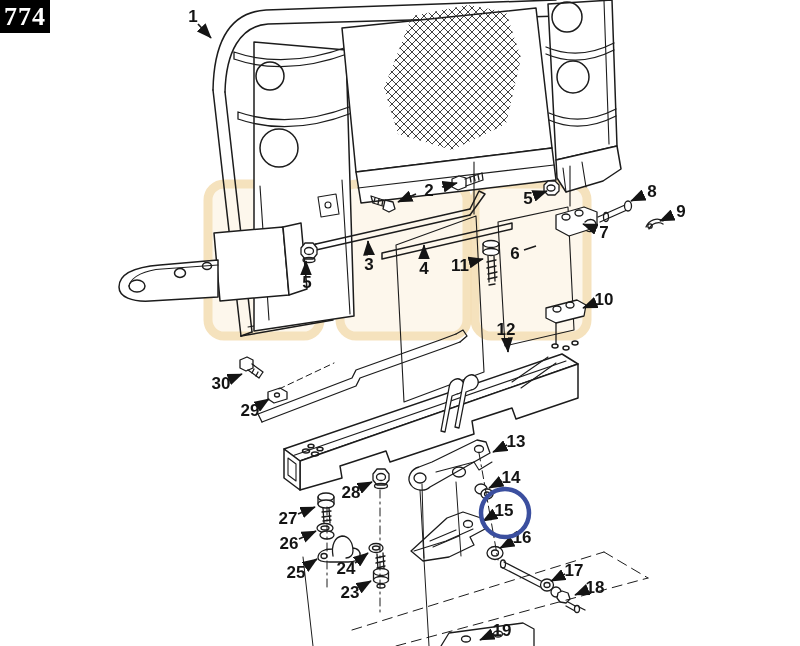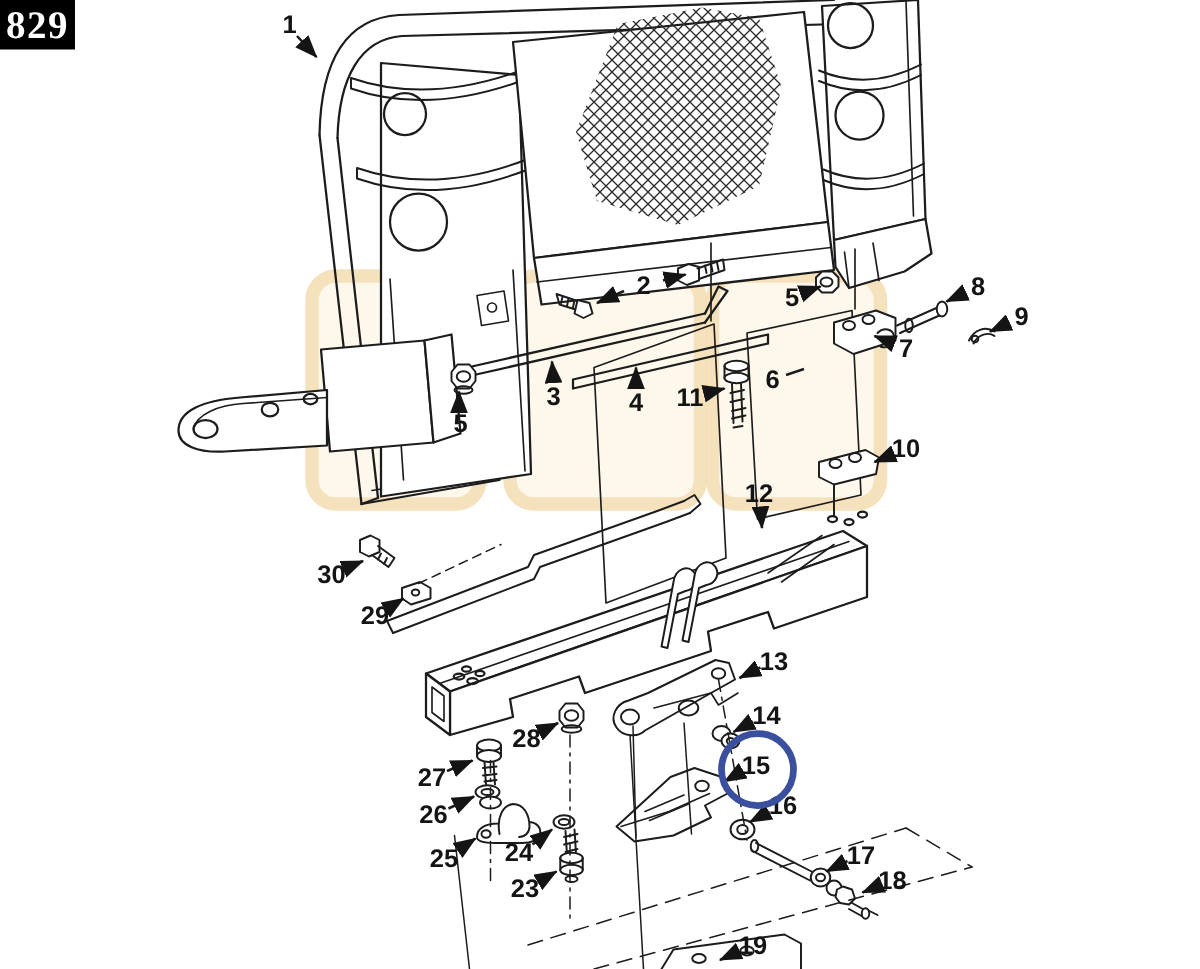--- a/index.html
+++ b/index.html
@@ -393,15 +393,15 @@
           <line x1="230" y1="379" x2="242" y2="374" stroke="#1c1c1c" stroke-width="1.7" marker-end="url(#arrowhead)"></line>
           <text x="221" y="383" dy="0.35em" text-anchor="middle" class="callout">30</text>
         </g>
       </g>
     <g>
         <circle cx="505" cy="513" r="24" fill="none" stroke="#3b4f9f" stroke-width="4.5"></circle>
       </g>
   </svg>
 
   <div class="page-tag">
-    <span>829</span>
+    <span>774</span>
   </div>
 </div>
 
 </body></html>

